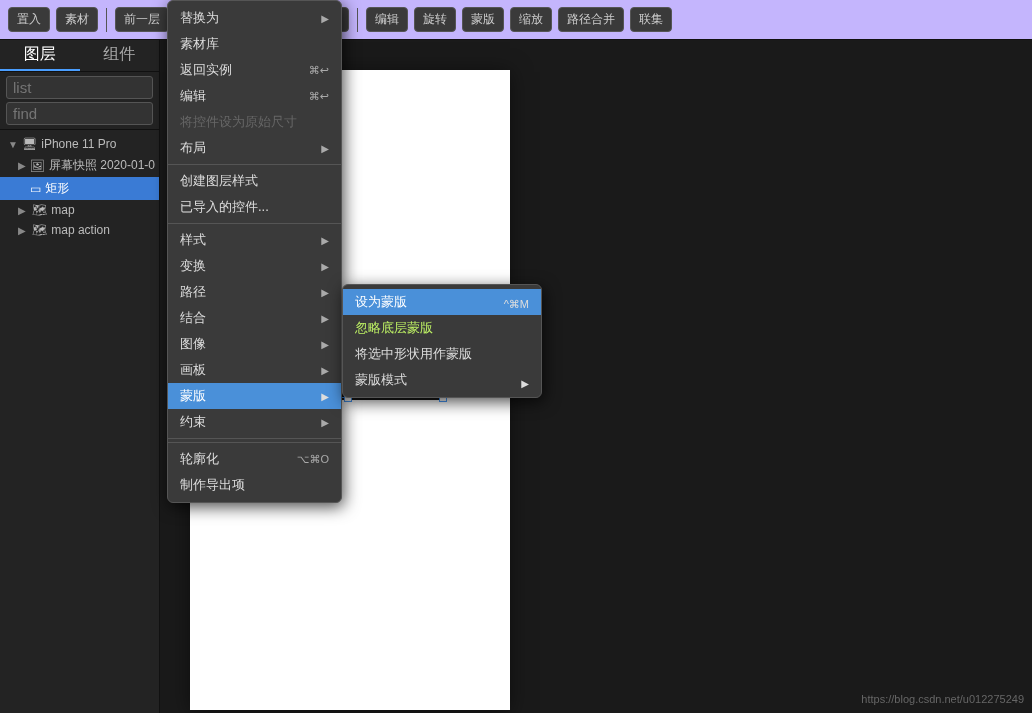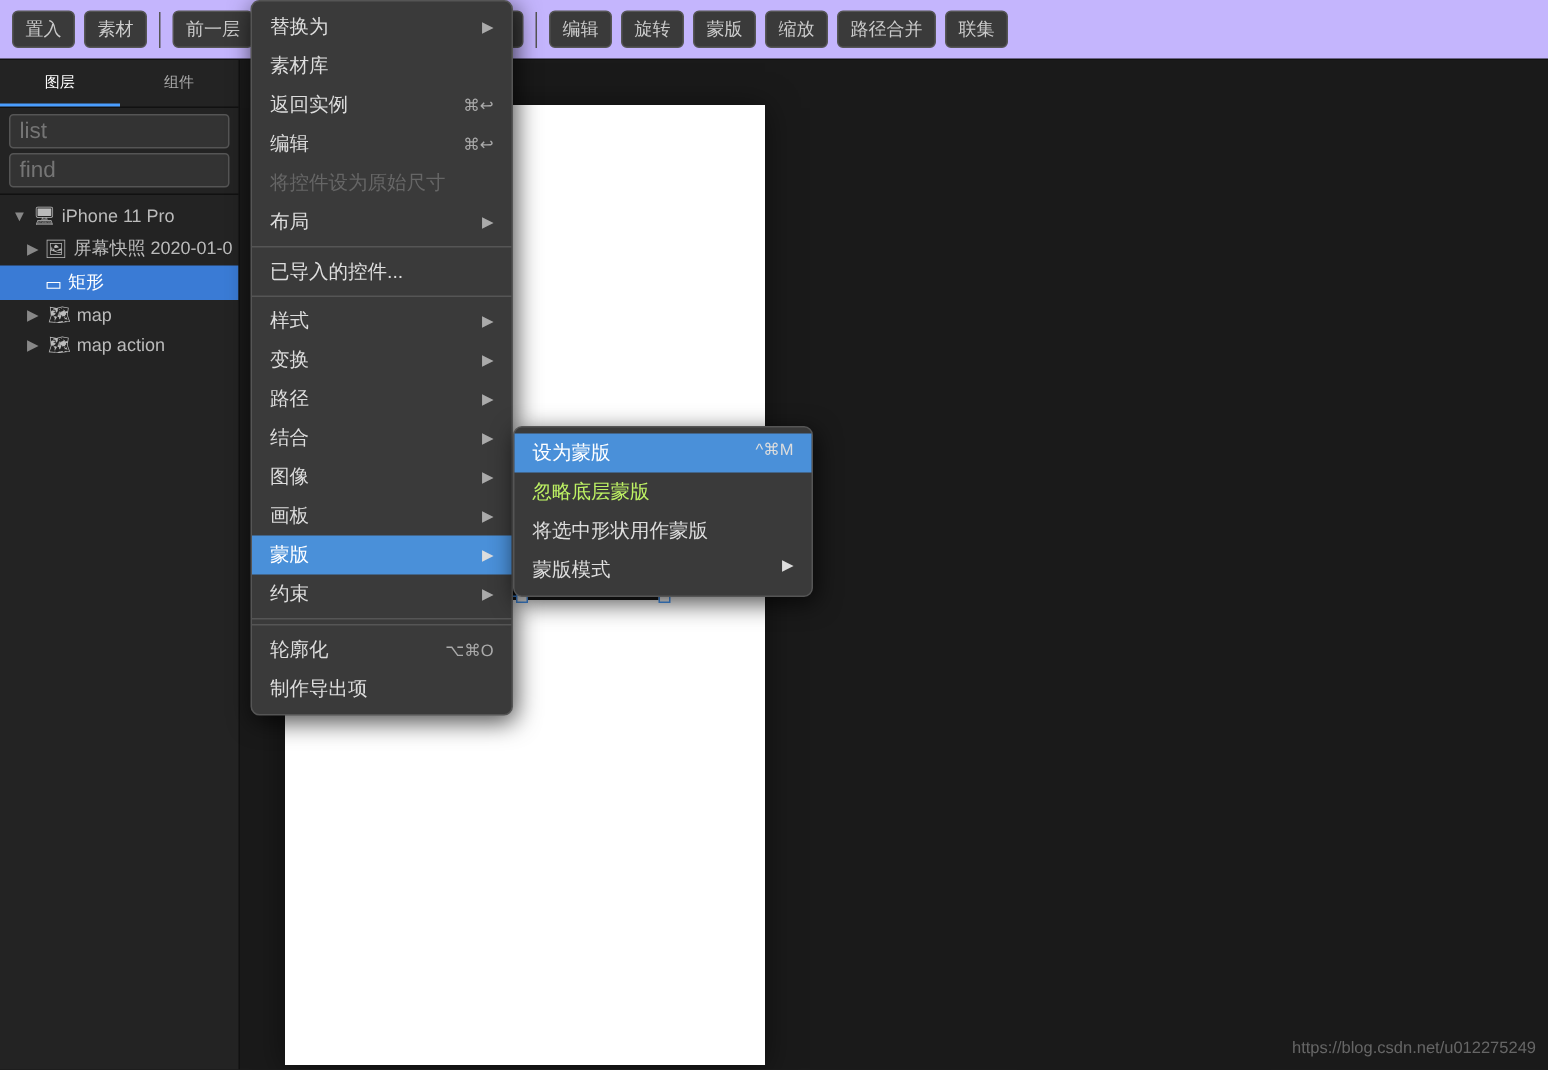--- a/index.html
+++ b/index.html
@@ -59,21 +59,21 @@
     #sidebar-tabs {
       display: flex;
       border-bottom: 1px solid #111;
       height: 32px;
     }
     .sidebar-tab {
       flex: 1;
       display: flex;
       align-items: center;
       justify-content: center;
-      font-size: 10px;
+      font-size: 16px;
       color: #aaa;
       cursor: pointer;
       border-bottom: 2px solid transparent;
     }
     .sidebar-tab.active {
       color: #fff;
       border-bottom: 2px solid #4a9eff;
     }
     #sidebar-search {
       display: flex;
@@ -238,21 +238,21 @@
       width: 200px;
       background: #3a3a3a;
       border: 1px solid #555;
       border-radius: 6px;
       box-shadow: 2px 4px 16px rgba(0,0,0,0.7);
       z-index: 101;
       padding: 4px 0;
     }
     .submenu-item {
       display: flex;
-      align-items: flex-start;
+      align-items: flex-end;
       justify-content: space-between;
       padding: 4px 12px;
       font-size: 13px;
       color: #ddd;
       cursor: pointer;
       white-space: nowrap;
       gap: 23px;
     }
     .submenu-item.highlighted { background: #4a90d9; color: #fff; }
     .submenu-item.disabled { color: #bef264; cursor: default; }
@@ -373,20 +373,23 @@
   </div>
   <div class="menu-item disabled">
     <span>将控件设为原始尺寸</span>
   </div>
   <div class="menu-item">
     <span>布局</span>
     <span class="menu-arrow">▶</span>
   </div>
   <div class="menu-separator"></div>
   <div class="menu-item">
+    <span>创建图层样式</span>
+  </div>
+  <div class="menu-item">
     <span>已导入的控件...</span>
   </div>
   <div class="menu-separator"></div>
   <div class="menu-item">
     <span>样式</span>
     <span class="menu-arrow">▶</span>
   </div>
   <div class="menu-item">
     <span>变换</span>
     <span class="menu-arrow">▶</span>

